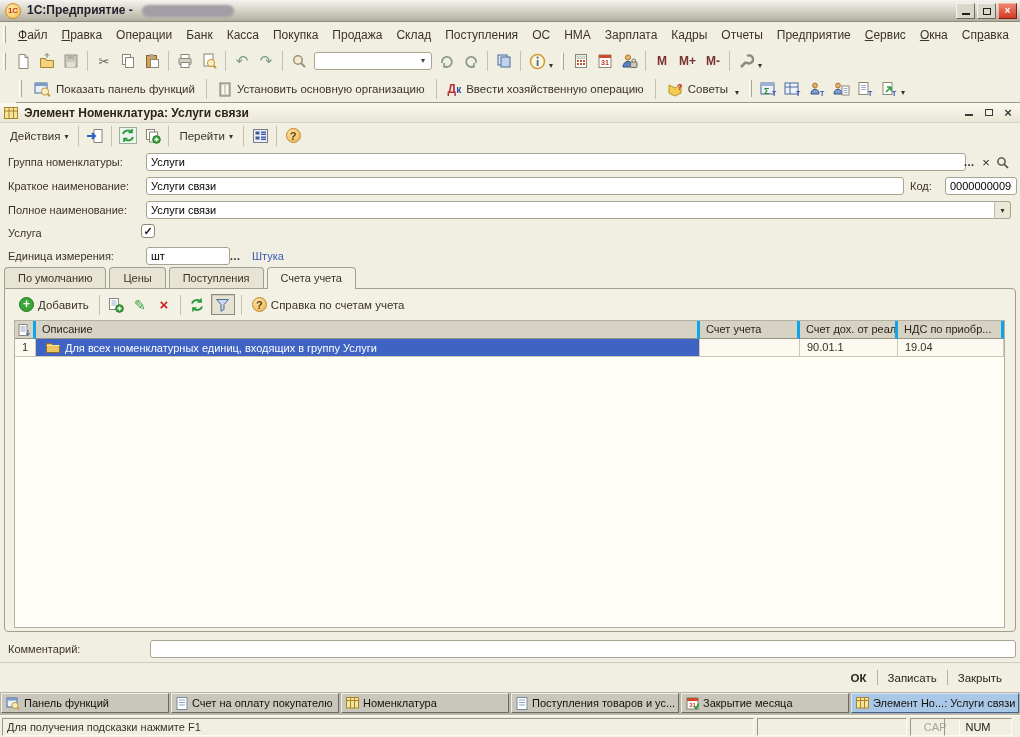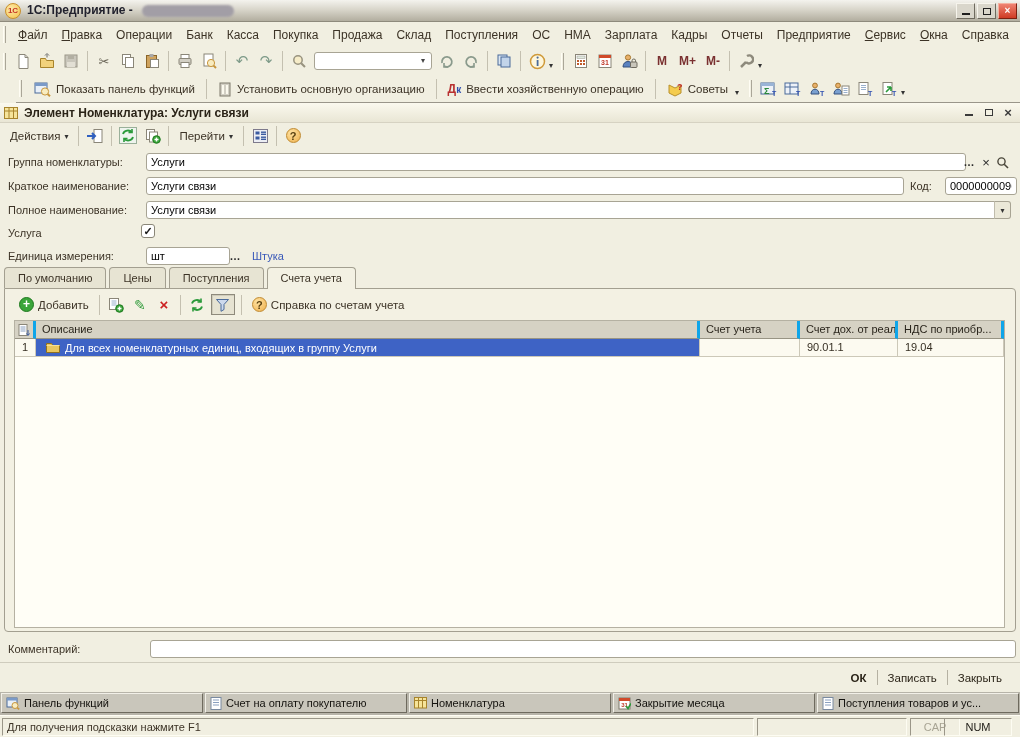--- a/index.html
+++ b/index.html
@@ -638,39 +638,48 @@
     <div class="task-btn">
       <svg width="13" height="12" style="flex:none;">
           <rect x="0.5" y="0.5" width="12" height="10.5" fill="#f6e49a" stroke="#a8842c"></rect>
           <line x1="0.5" y1="3.5" x2="12.5" y2="3.5" stroke="#a8842c"></line>
           <line x1="4.5" y1="0.5" x2="4.5" y2="11" stroke="#a8842c"></line>
           <line x1="8.5" y1="0.5" x2="8.5" y2="11" stroke="#a8842c"></line>
         </svg>
       <span>Номенклатура</span>
     </div>
     <div class="task-btn">
-      <svg width="13" height="13" style="flex:none;">
-          <rect x="1" y="1" width="11" height="11" fill="#fff" stroke="#7e7a6c"></rect>
-          <rect x="1" y="1" width="11" height="3" fill="#d04a2a"></rect>
-          <text x="6.5" y="10" text-anchor="middle" font-size="6" font-weight="bold" fill="#c03a2a" font-family="Liberation Sans, sans-serif">31</text>
-          <path d="M8 9l2 2.5 3-5" fill="none" stroke="#2a9a3a" stroke-width="1.6"></path>
-        </svg>
-      <span>Закрытие месяца</span>
-    </div>
-    <div class="task-btn">
       <svg width="12" height="13" style="flex:none;">
           <rect x="1" y="0.5" width="10" height="12" fill="#fff" stroke="#7a8aa0"></rect>
           <g stroke="#8aa0c0">
             <line x1="3" y1="3" x2="9" y2="3"></line>
             <line x1="3" y1="5.5" x2="9" y2="5.5"></line>
             <line x1="3" y1="8" x2="9" y2="8"></line>
           </g>
         </svg>
       <span>Поступления товаров и ус...</span>
     </div>
+    <div class="task-btn">
+      <svg width="13" height="13" style="flex:none;">
+          <rect x="1" y="1" width="11" height="11" fill="#fff" stroke="#7e7a6c"></rect>
+          <rect x="1" y="1" width="11" height="3" fill="#d04a2a"></rect>
+          <text x="6.5" y="10" text-anchor="middle" font-size="6" font-weight="bold" fill="#c03a2a" font-family="Liberation Sans, sans-serif">31</text>
+          <path d="M8 9l2 2.5 3-5" fill="none" stroke="#2a9a3a" stroke-width="1.6"></path>
+        </svg>
+      <span>Закрытие месяца</span>
+    </div>
+    <div class="task-btn active">
+      <svg width="13" height="12" style="flex:none;">
+          <rect x="0.5" y="0.5" width="12" height="10.5" fill="#f6e49a" stroke="#a8842c"></rect>
+          <line x1="0.5" y1="3.5" x2="12.5" y2="3.5" stroke="#a8842c"></line>
+          <line x1="4.5" y1="0.5" x2="4.5" y2="11" stroke="#a8842c"></line>
+          <line x1="8.5" y1="0.5" x2="8.5" y2="11" stroke="#a8842c"></line>
+        </svg>
+      <span>Элемент Но...: Услуги связи</span>
+    </div>
   </div>
 
   <div id="statusbar">
     <div class="status-pane" style="left:2px;width:752px;">Для получения подсказки нажмите F1</div>
     <div class="status-pane" style="left:757px;width:150px;"></div>
     <div class="status-pane status-cap" style="left:910px;width:50px;">CAP</div>
     <div class="status-pane status-num" style="left:944px;width:68px;">NUM</div>
   </div>
 
 </div>

